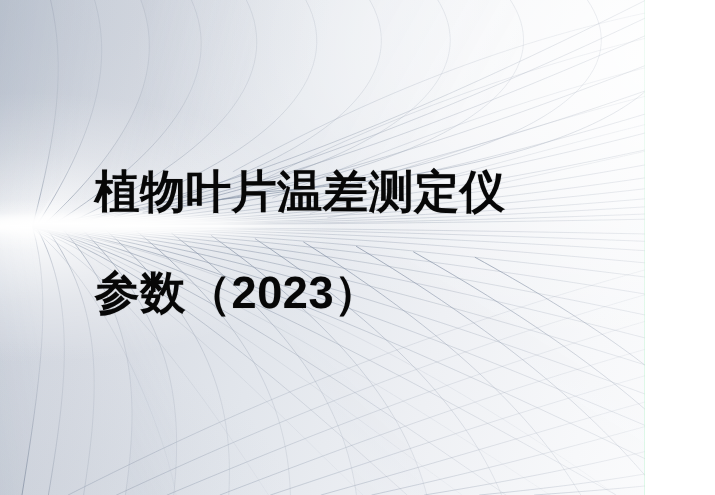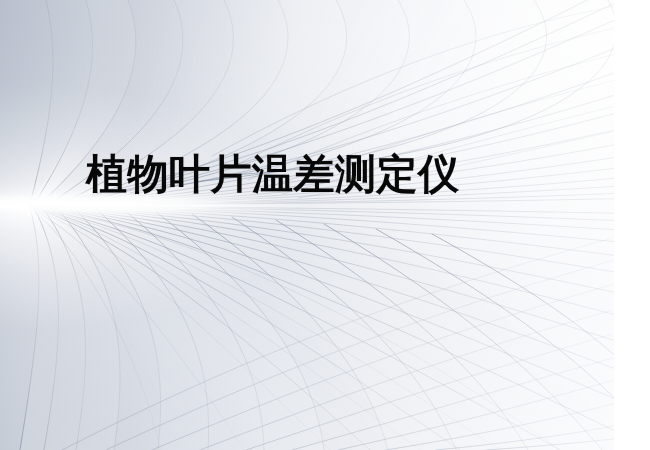--- a/index.html
+++ b/index.html
@@ -7,21 +7,20 @@
     padding: 0;
     background: #ffffff;
   }
   #banner {
     position: relative;
     width: 586px;
     height: 450px;
     overflow: hidden;
     font-family: "Liberation Sans", "DejaVu Sans", sans-serif;
     background: #86efac;
-    padding-left: 28px;
   }
   
   .bg-layer {
     position: absolute;
     inset: 0;
     width: 650px;
     height: 450px;
     pointer-events: none;
   }
   #bg-base {
@@ -217,15 +216,16 @@
     <path d="M42,207 L74,208 C 160,292 166,372 158,450 L114,450 C 126,366 126,286 56,207 Z" fill="url(#bandB)" opacity="0.75"></path>
     <path d="M124,210 L192,214 C 336,316 374,396 388,450 L324,450 C 316,390 286,310 156,212 Z" fill="url(#bandB)" opacity="0.45"></path>
     <path d="M276,220 L376,229 C 572,340 640,420 650,442 L650,450 L602,450 C 570,414 508,334 324,224 Z" fill="url(#bandB)" opacity="0.28"></path>
   </svg>
 
   <div class="bg-layer" id="bg-vignette"></div>
   <div class="bg-layer" id="bg-streak"></div>
 
   <div id="title-block">
     <div class="title-line">植物叶片温差测定仪</div>
+    <div class="title-line">参数（2023）</div>
   </div>
 
 </div>
 
 </body></html>

